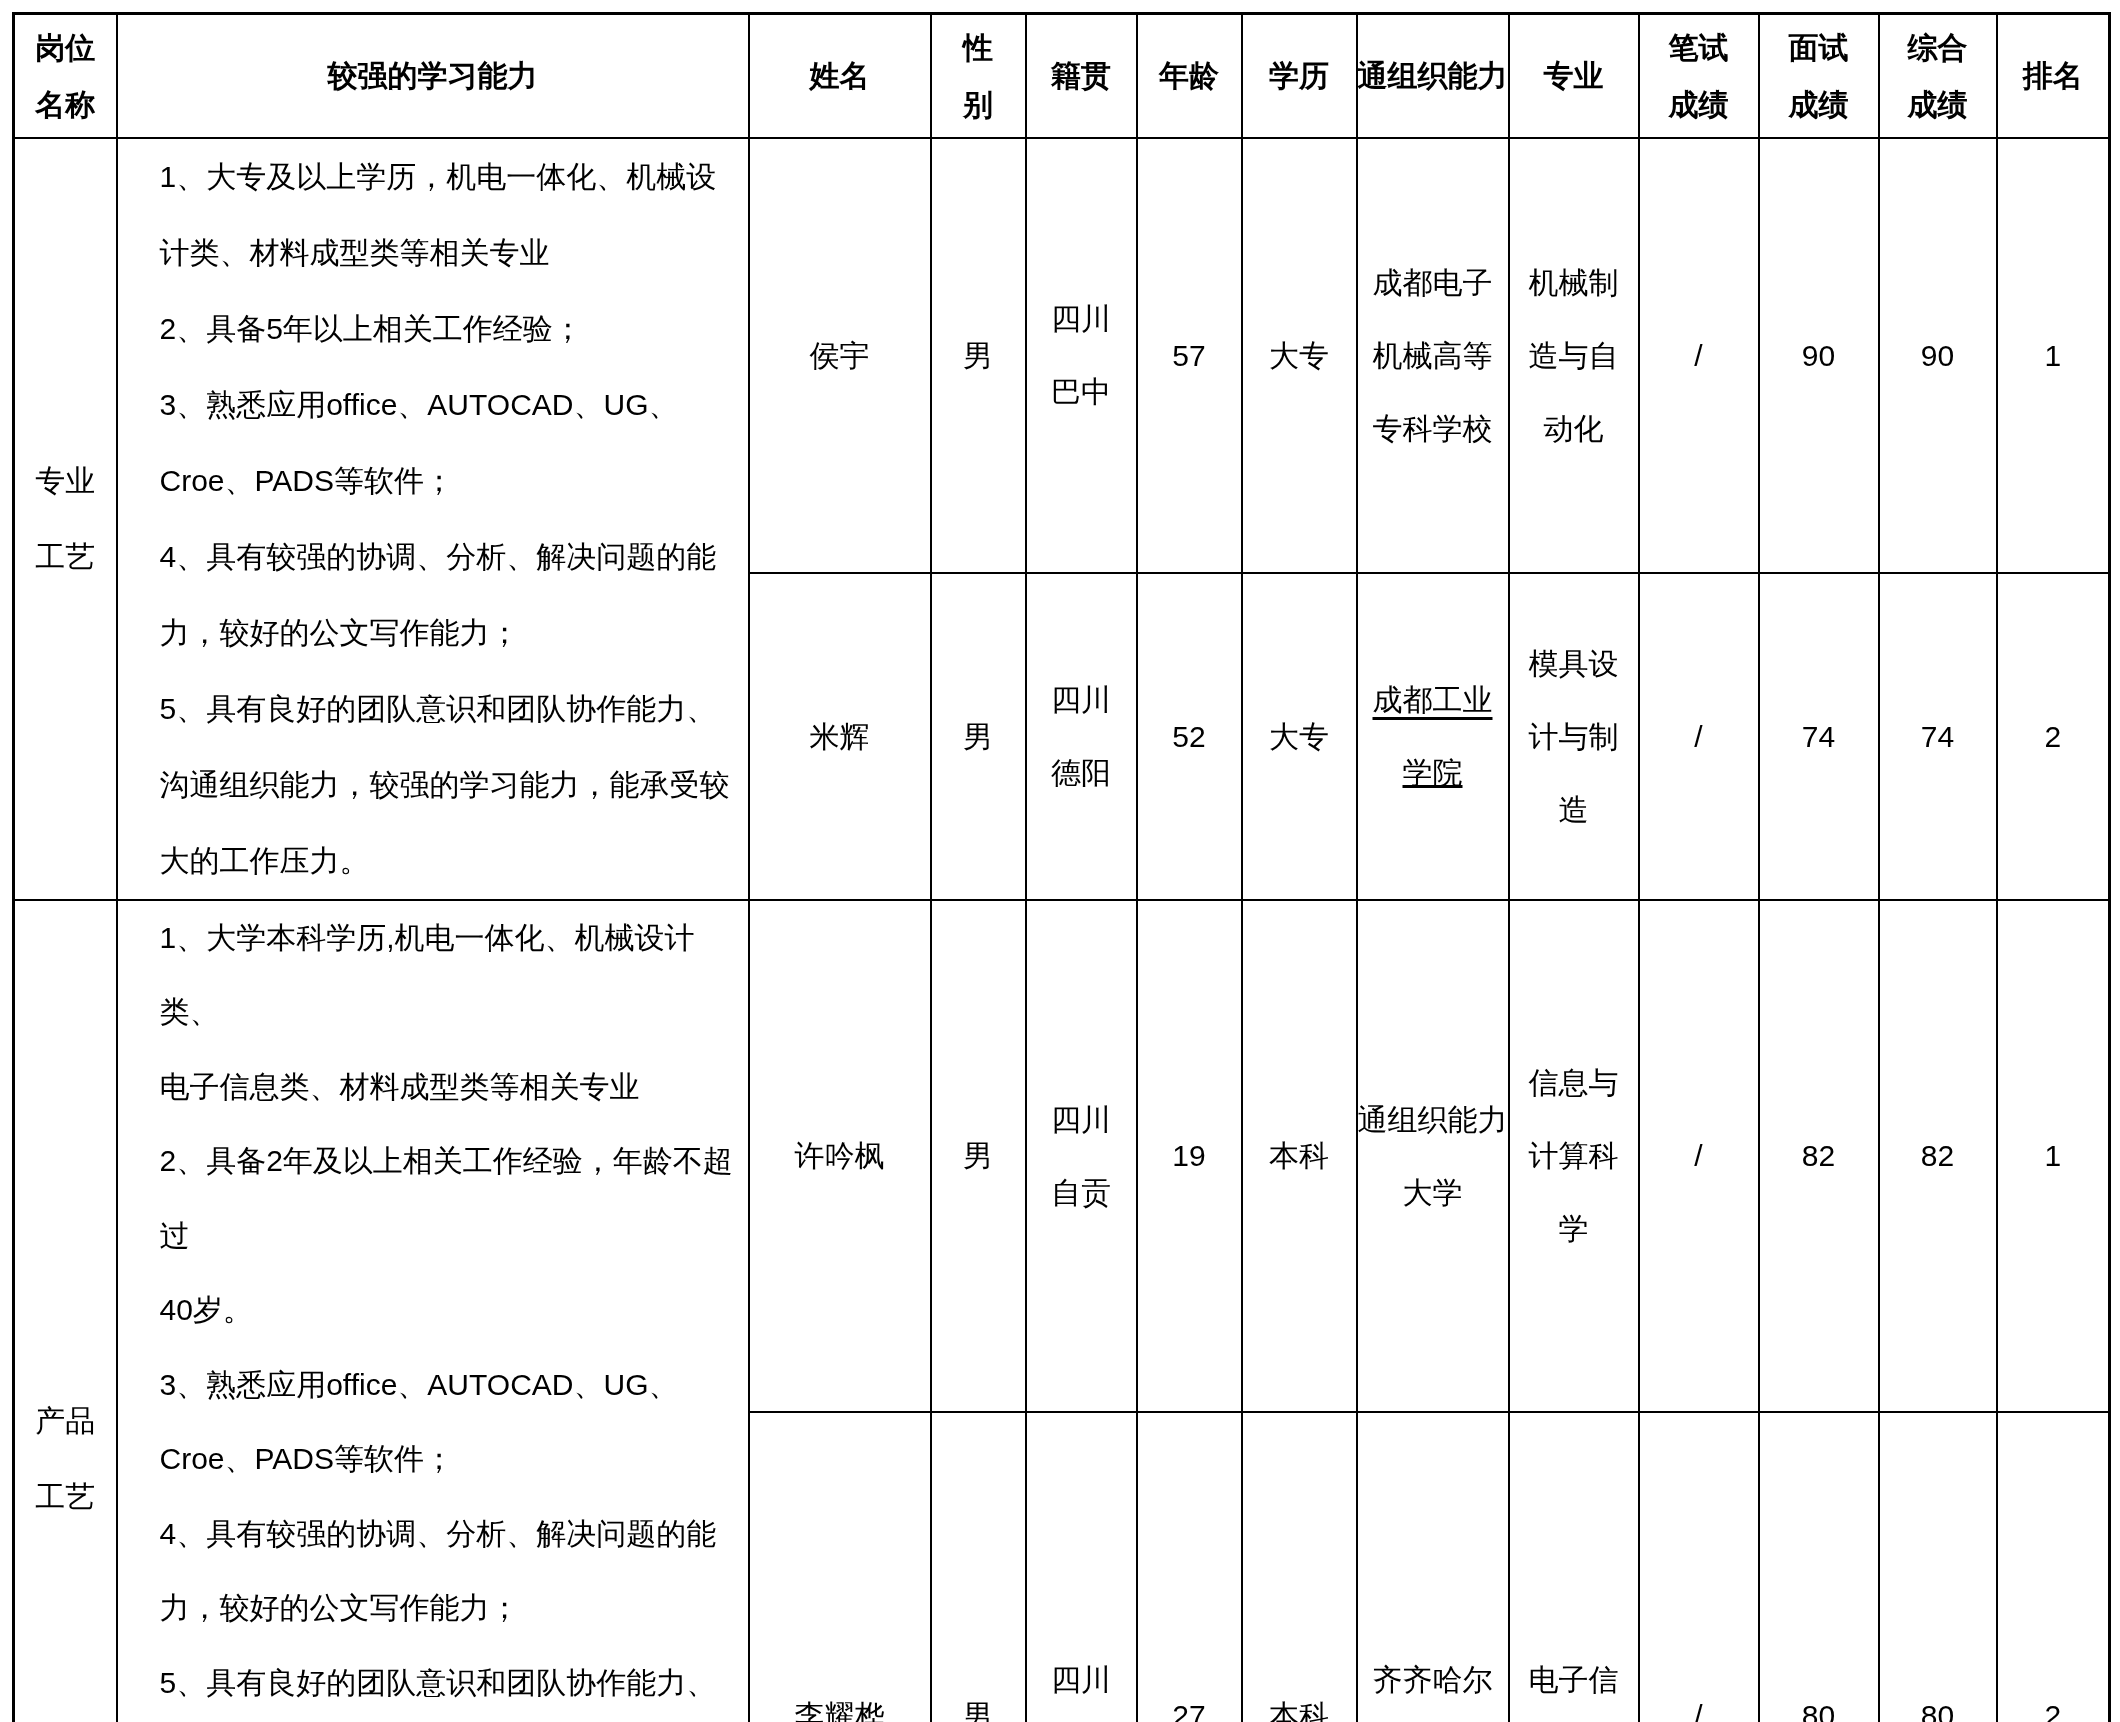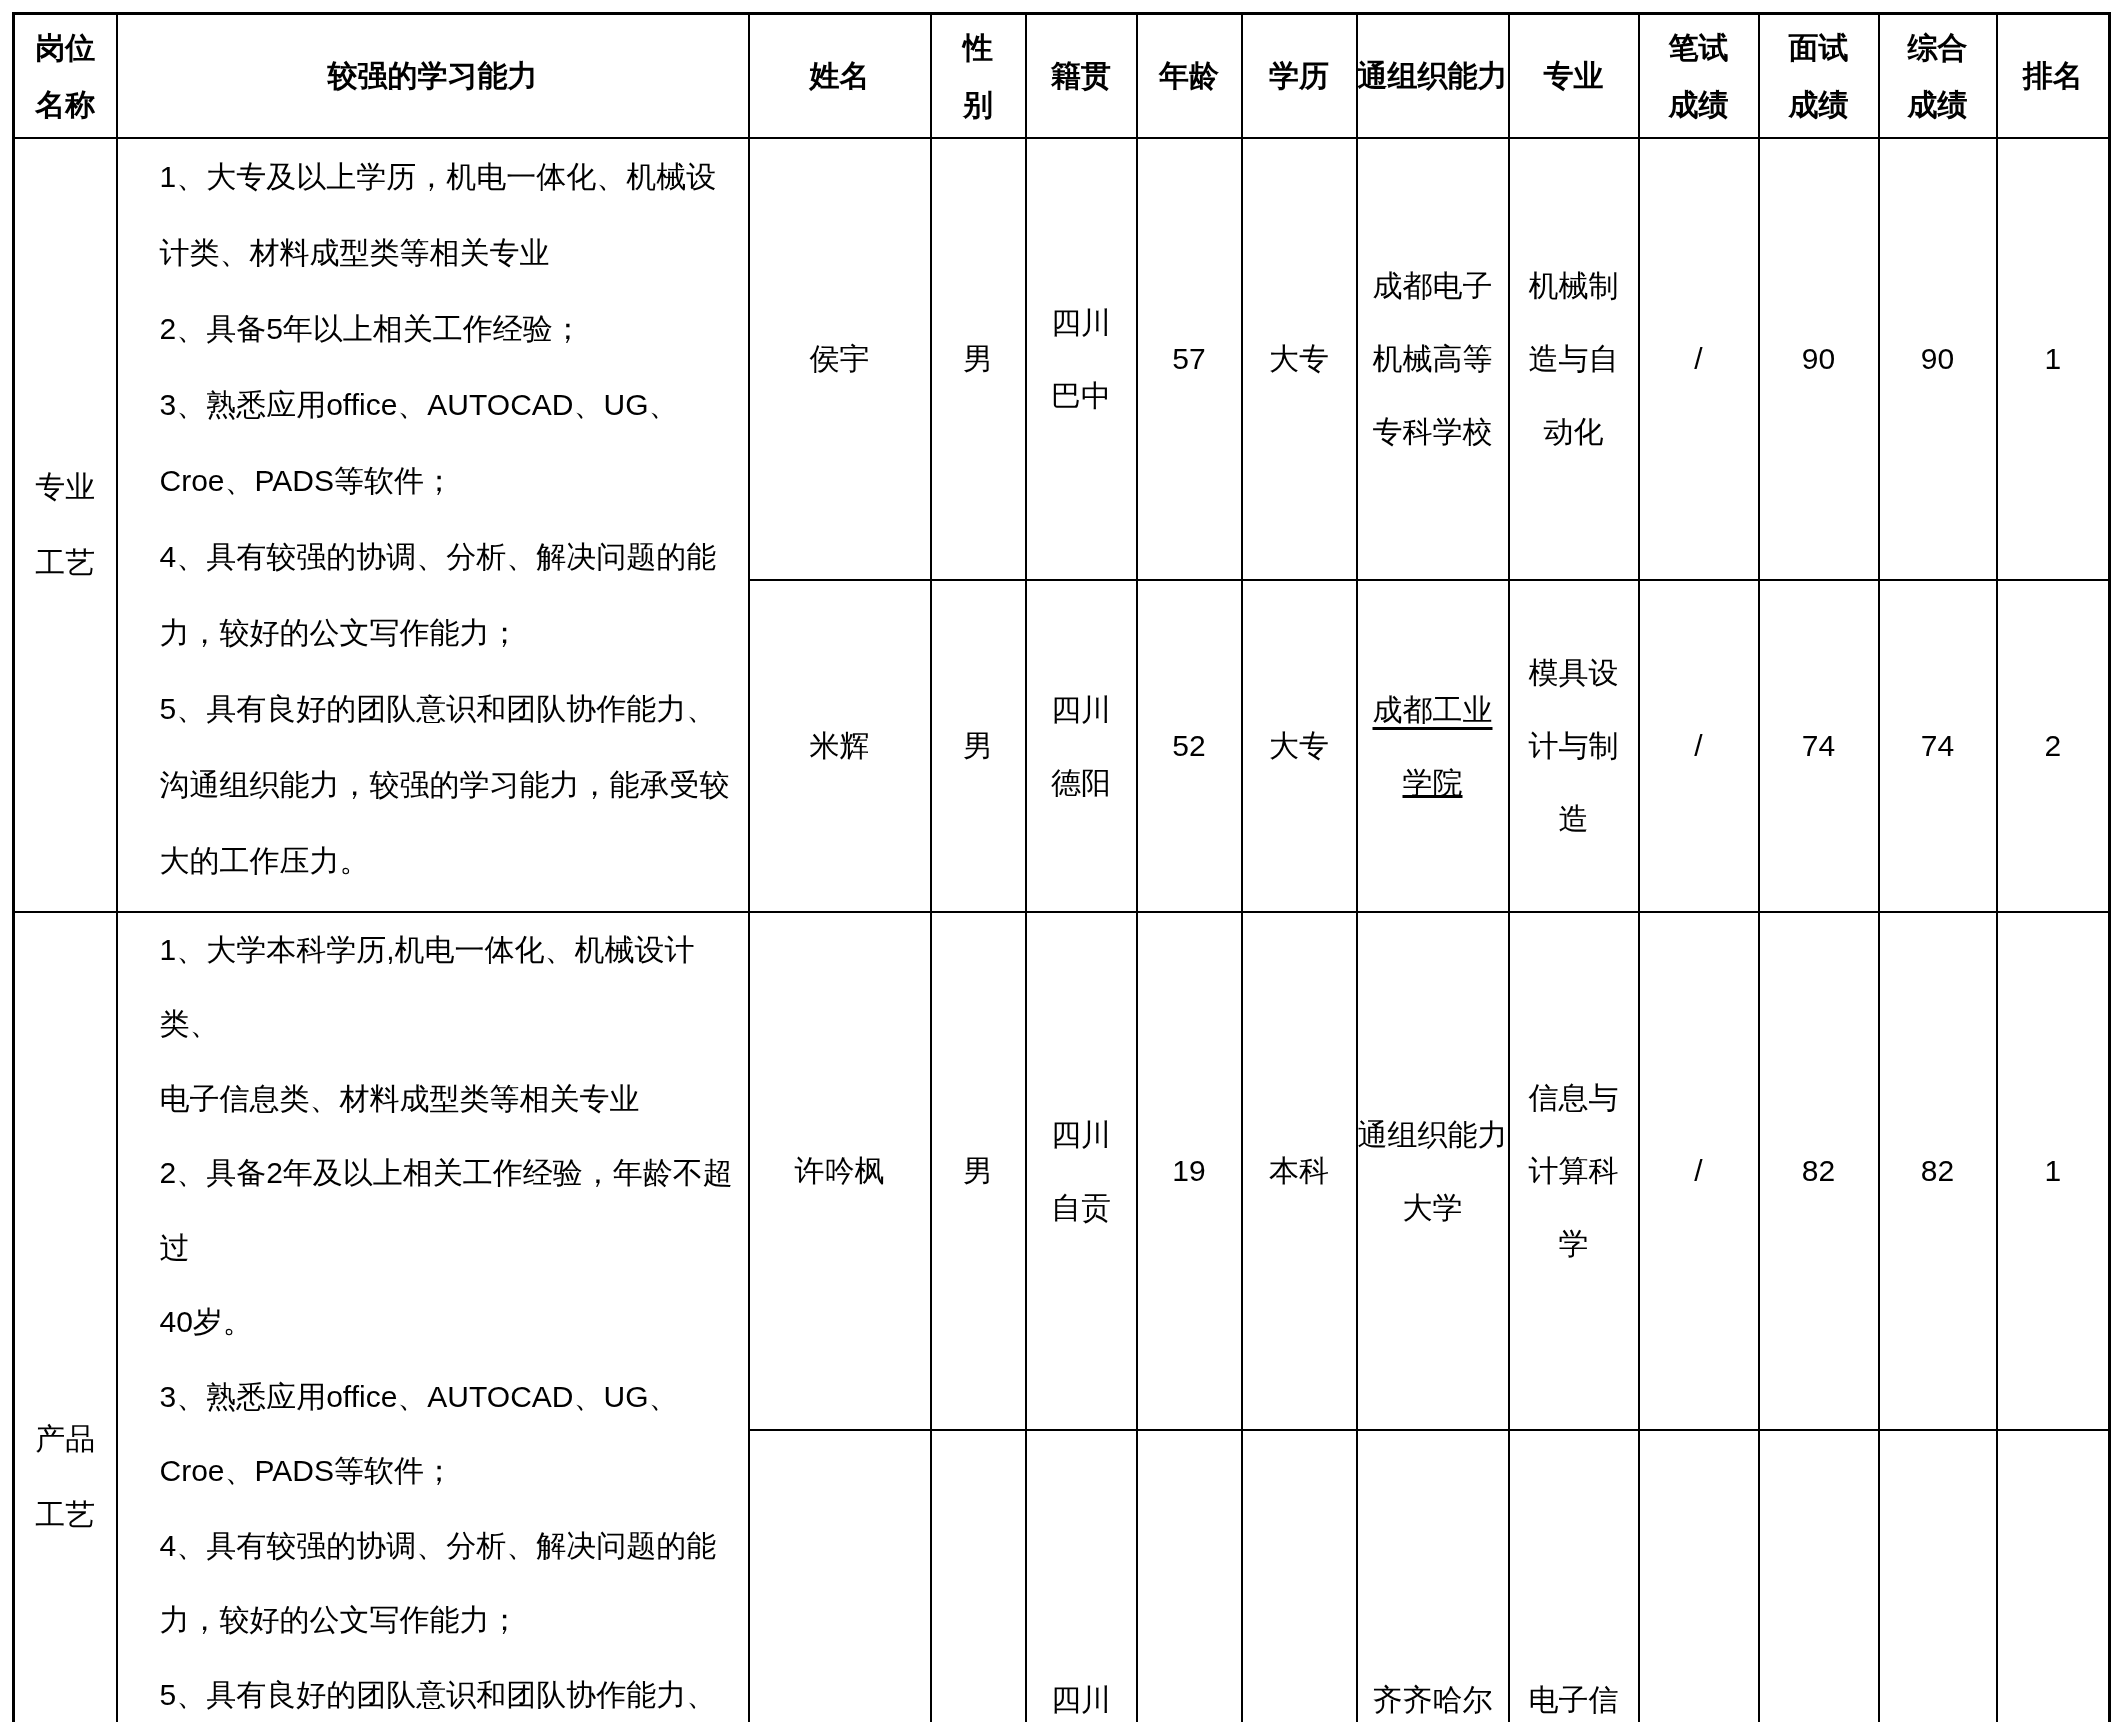--- a/index.html
+++ b/index.html
@@ -35,21 +35,21 @@
   }
   td {
     font-size: 30px;
     line-height: 73px;
   }
   td.pos {
     line-height: 76px;
   }
   td.req {
     text-align: left;
-    padding: 0 8px 12px 42px;
+    padding: 0 8px 0 42px;
     line-height: 76px;
   }
   td.req.req2 {
     line-height: 74.5px;
   }
   td.school-split {
     white-space: normal;
     margin-top: 24px;
   }
   td.school-split span {

